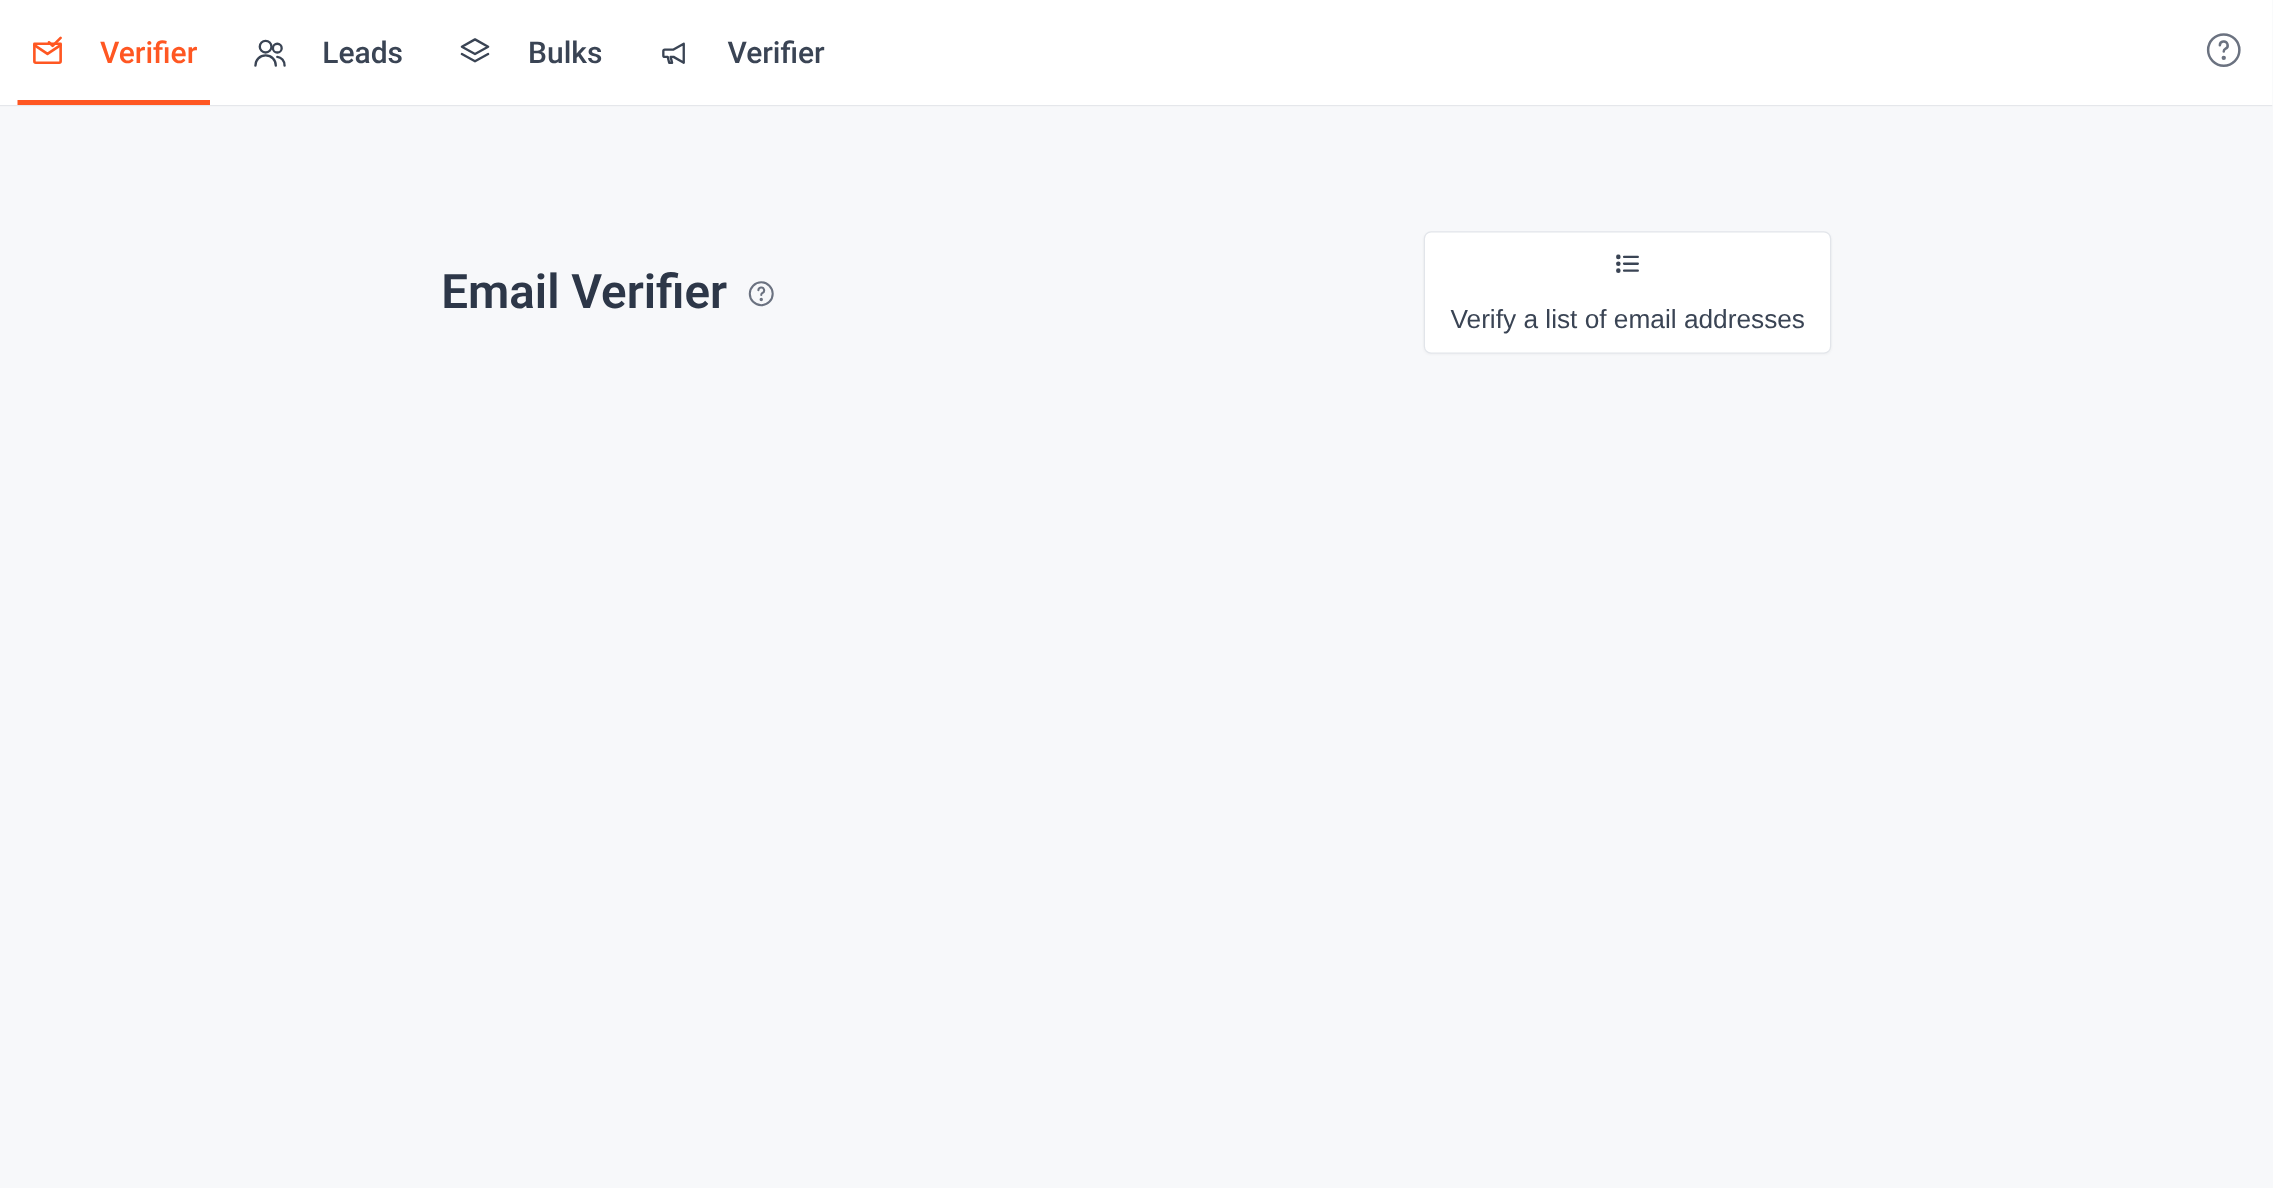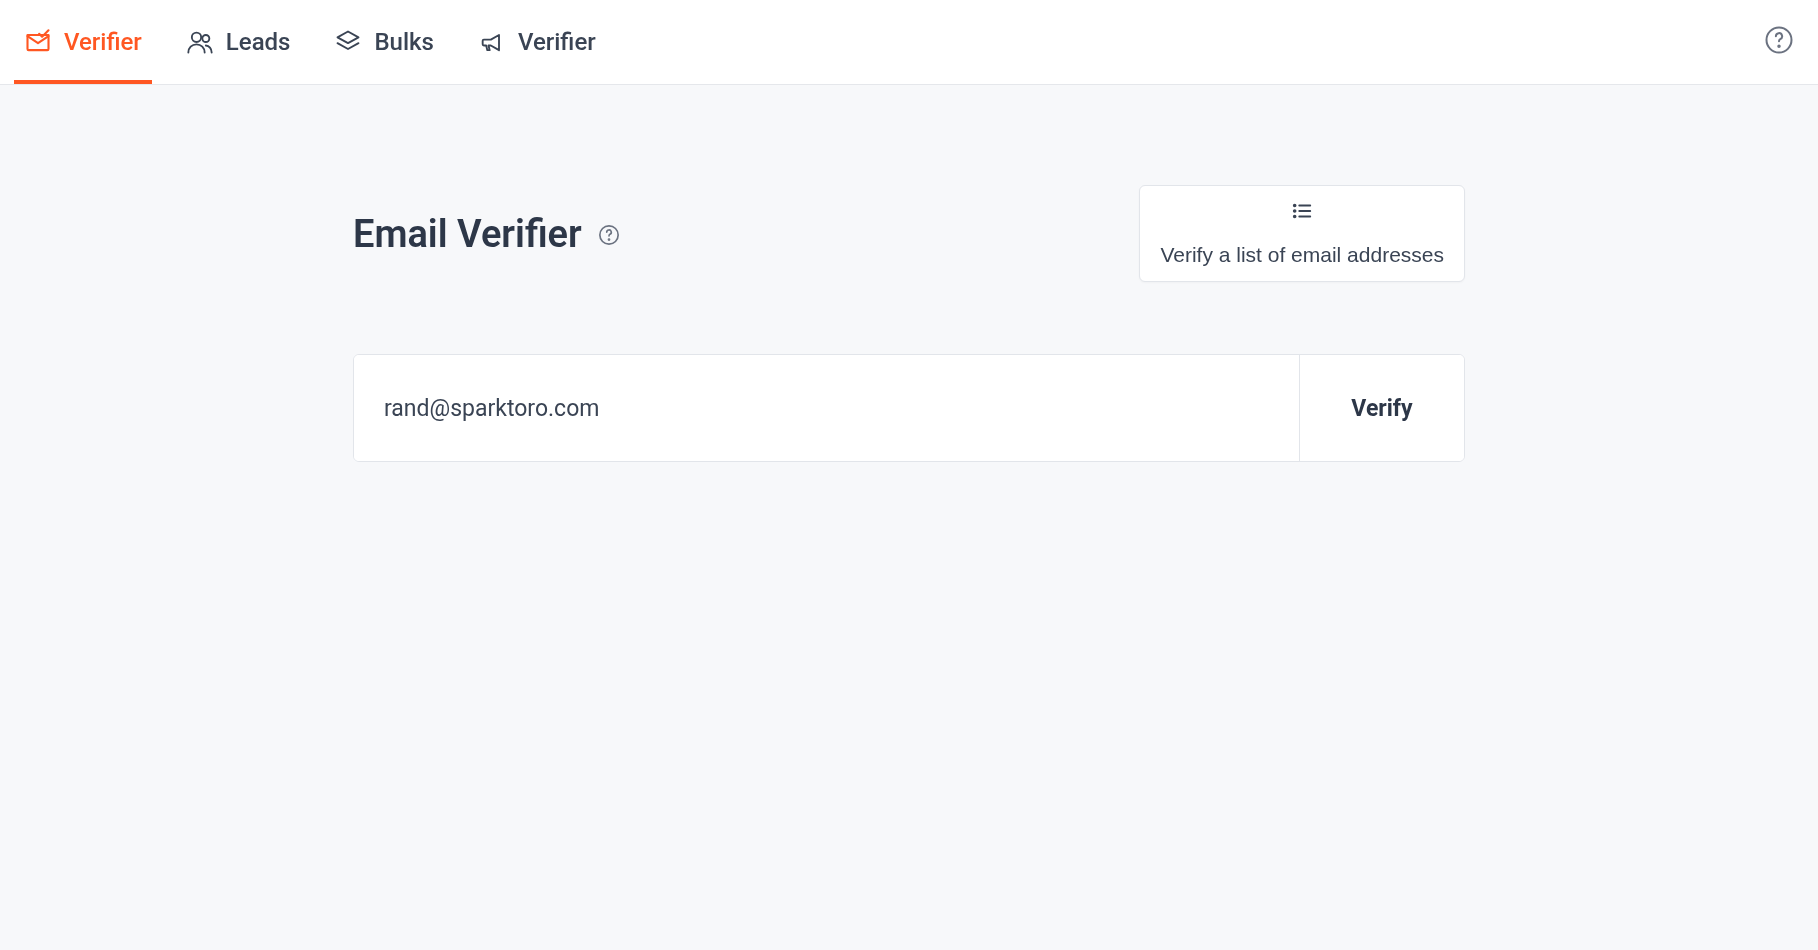--- a/index.html
+++ b/index.html
@@ -28,21 +28,21 @@
     .nav {
       display: flex;
       gap: 44px;
       height: 100%;
       align-items: center;
     }
     
     .nav-item {
       display: flex;
       align-items: center;
-      gap: 12px;
+      gap: 28px;
       height: 100%;
       cursor: pointer;
       color: #3a4454;
       font-size: 24px;
       font-weight: 500;
       position: relative;
     }
     
     .nav-item.active {
       color: #ff5722;
@@ -82,21 +82,21 @@
     }
     
     .container {
       width: 1112px;
     }
     
     .title-row {
       display: flex;
       justify-content: space-between;
       align-items: center;
-      margin-bottom: 72px;
+      margin-bottom: 48px;
     }
     
     .title-group {
       display: flex;
       align-items: center;
       gap: 16px;
     }
     
     .page-title {
       font-size: 38px;
@@ -244,19 +244,15 @@
             <line x1="9" y1="18" x2="21" y2="18"></line>
             <circle cx="4" cy="6" r="1" fill="#3a4454"></circle>
             <circle cx="4" cy="12" r="1" fill="#3a4454"></circle>
             <circle cx="4" cy="18" r="1" fill="#3a4454"></circle>
           </svg>
         </span>
         <span>Verify a list of email addresses</span>
       </button>
     </div>
 
-    <div class="input-row">
-      <input type="text" class="email-input" value="rand@sparktoro.com" style="">
-      <button class="verify-button">Verify</button>
-    </div>
 
   </div>
 </main>
 
 </body></html>

